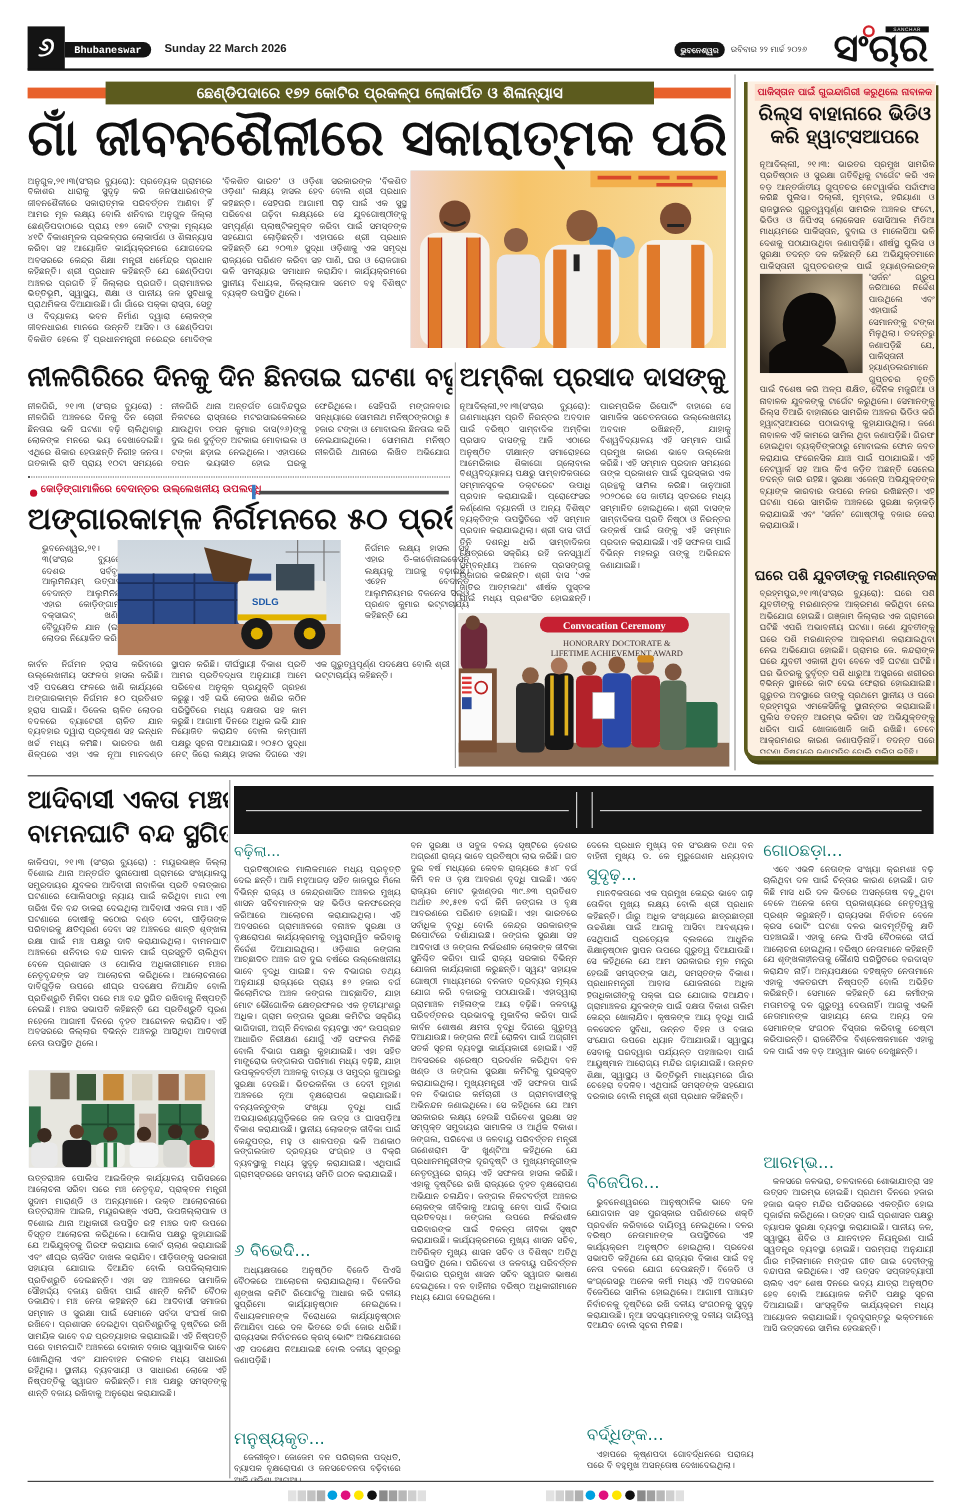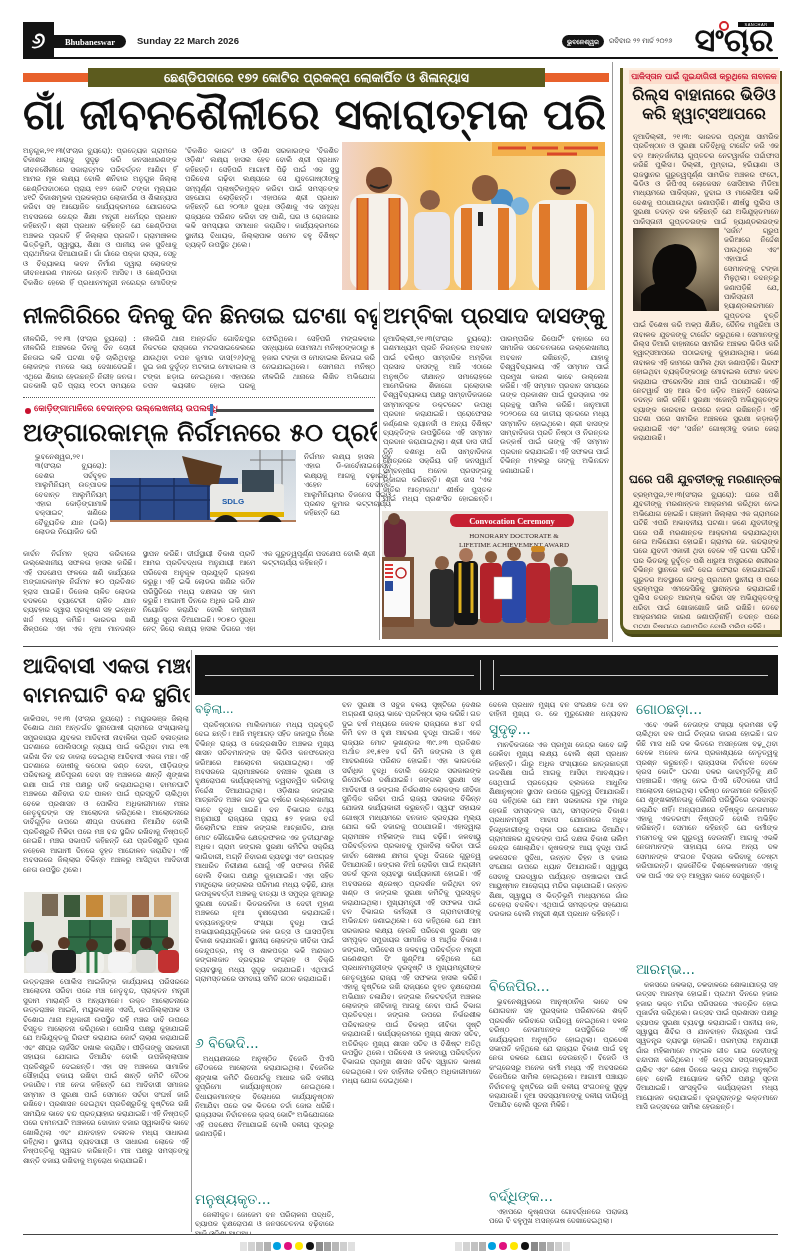--- a/index.html
+++ b/index.html
@@ -5,21 +5,21 @@
   *{box-sizing:border-box;margin:0;padding:0}
   html,body{width:800px;height:1259px;background:#fff;overflow:hidden}
   body{position:relative;font-family:"DejaVu Sans",sans-serif;color:#1a1a1a}
   .abs{position:absolute}
   .txt{font-family:"DejaVu Sans",sans-serif;font-size:7.2px;line-height:9.4px;color:#232323;text-align:justify;overflow:hidden;word-break:break-word}
   .cols2{column-count:2;column-gap:8px;column-fill:auto}
   .cols3{column-count:3;column-gap:7px;column-fill:auto}
   .hl{font-family:"DejaVu Sans",sans-serif;font-weight:bold;color:#111;white-space:nowrap;overflow:hidden}
   
   .page-num{left:23px;top:22px;width:31px;height:36px;background:#141414;color:#fff;font-size:22px;font-weight:bold;display:flex;align-items:center;justify-content:center}
-  .city-pill{left:54px;top:35px;height:13px;width:72px;background:#141414;color:#fff;font-size:8.5px;font-weight:bold;border-radius:0 7px 7px 0;display:flex;align-items:center;justify-content:center;font-family:Liberation Serif, serif}
+  .city-pill{left:54px;top:35px;height:13px;width:72px;background:#141414;color:#fff;font-size:8.5px;font-weight:bold;border-radius:0 7px 7px 0;display:flex;align-items:center;justify-content:center;font-family:Liberation Mono, monospace}
   .date-en{left:137px;top:35px;font-size:9.5px;font-weight:bold;color:#222;font-family:"Liberation Sans",sans-serif}
   .city-pill-or{left:562px;top:35px;width:42px;height:13px;background:#141414;color:#fff;border-radius:7px;font-size:6.5px;font-weight:bold;display:flex;align-items:center;justify-content:center;overflow:hidden;white-space:nowrap}
   .date-or{left:609px;top:37px;font-size:7px;color:#222;white-space:nowrap}
   .logo{left:690px;top:20px;width:88px;height:40px;font-size:32px;font-weight:bold;color:#111;line-height:40px;text-align:center;white-space:nowrap;overflow:hidden}
   .logo-ring{left:719px;top:21px;width:10px;height:10px;border:2px solid #d2232a;border-radius:50%;background:#fff}
   .logo-tag{left:738px;top:22px;width:36px;height:5px;background:#111;color:#fff;font-size:4px;line-height:5px;text-align:center;letter-spacing:.5px;font-family:"Liberation Sans",sans-serif}
   .header-rule{left:23px;top:57px;width:755px;height:2px;background:#141414}
   
   .strap-bar{top:73px;height:9px;background:#e8612c}
   .strap{left:88px;top:68px;width:457px;height:19px;background:#5c5b1e;color:#fff;font-size:12.5px;font-weight:bold;display:flex;align-items:center;justify-content:center;white-space:nowrap;overflow:hidden}
@@ -176,21 +176,21 @@
     </g>
   </svg>
 </div>
 
 <div class="abs kicker-dot"></div>
 <div class="abs kicker">କୋଡ଼ିଙ୍ଗାମାଳିରେ ବେଦାନ୍ତର ଉଲ୍ଲେଖନୀୟ ଉପଲବ୍ଧି</div>
 <div class="abs kicker-blue"></div>
 <div class="abs kicker-line"></div>
 <div class="abs hl" style="left:23px;top:417px;width:354px;font-size:25px;line-height:32px">ଅଙ୍ଗାରକାମ୍ଳ ନିର୍ଗମନରେ ୫୦ ପ୍ରତିଶତ ହ୍ରାସ</div>
 <div class="abs txt" style="left:35px;top:452px;width:72px;height:94px">ଭୁବନେଶ୍ୱର,୨୧।୩(ସଂଚାର ବ୍ୟୁରୋ): ଦେଶର ସର୍ବବୃହତ ଆଲୁମିନିୟମ୍ ଉତ୍ପାଦକ ବେଦାନ୍ତ ଆଲୁମିନିୟମ୍ ଏହାର କୋଡ଼ିଙ୍ଗାମାଳି ବକ୍ସାଇଟ୍ ଖଣିରେ ବୈଦ୍ୟୁତିକ ଯାନ (ଇଭି) ଲୋଡର ନିୟୋଜିତ କରି</div>
-<div class="abs photo" style="left:110px;top:450px;width:186px;height:72px">
+<div class="abs photo" style="left:98px;top:450px;width:186px;height:96px">
   <svg width="186" height="96" viewBox="0 0 186 96">
     <defs>
         <linearGradient id="g3" x1="0" y1="0" x2="0" y2="1">
           <stop offset="0" stop-color="#cdd6de"></stop>
           <stop offset="1" stop-color="#e9ecef"></stop>
         </linearGradient>
       </defs>
     <rect width="186" height="96" fill="url(#g3)"></rect>
     <path d="M150 0v60M172 0v60M140 10h45" stroke="#777" stroke-width="1"></path>
     <rect x="0" y="28" width="128" height="42" fill="#2c4a8a"></rect>

